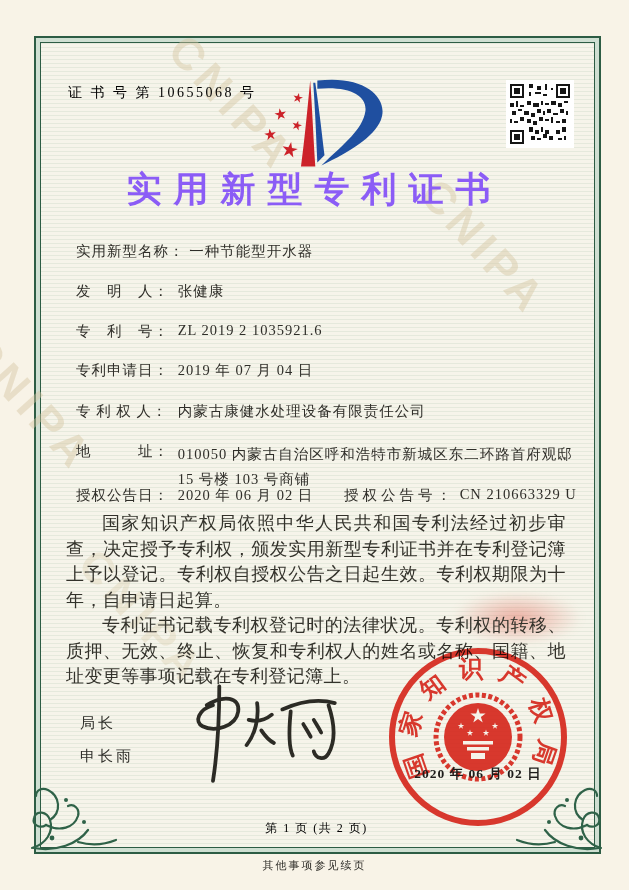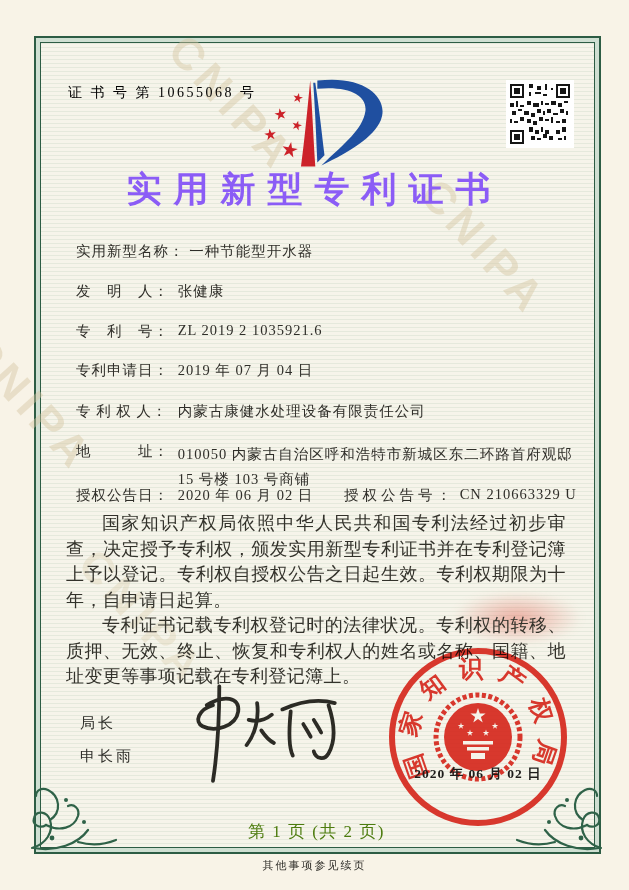--- a/index.html
+++ b/index.html
@@ -76,21 +76,21 @@
     background:radial-gradient(closest-side, rgba(219,62,45,0.38), rgba(219,62,45,0));
     filter:blur(4px);
   }
   
   .flourish{position:absolute;width:96px;height:82px;z-index:5;}
   .fl-left{left:22px;top:770px;}
   .fl-right{left:515px;top:770px;transform:scaleX(-1);}
   
   .page-info{
     position:absolute;left:4px;right:0;top:820px;text-align:center;z-index:4;
-    font-size:17px;color:#4d7c0f;letter-spacing:1.5px;
+    font-size:12px;color:#000000;letter-spacing:1.5px;
   }
   .cont-note{
     position:absolute;left:0;right:0;top:858px;text-align:center;z-index:4;
     font-size:11px;color:#2f2e29;letter-spacing:2px;
   }
   svg{display:block;}
 </style>
 </head>
 <body>
 

